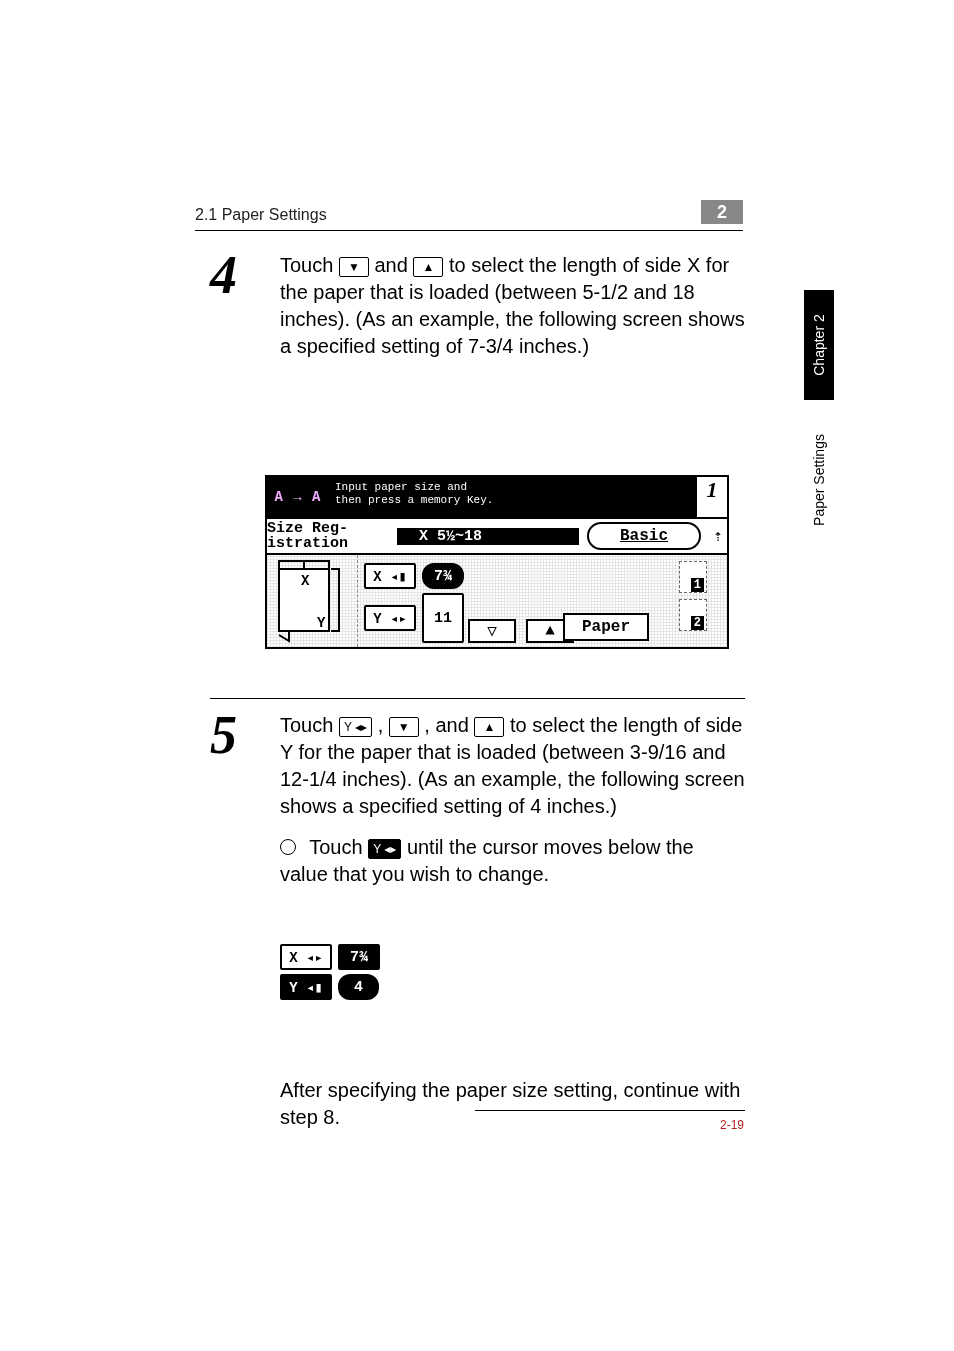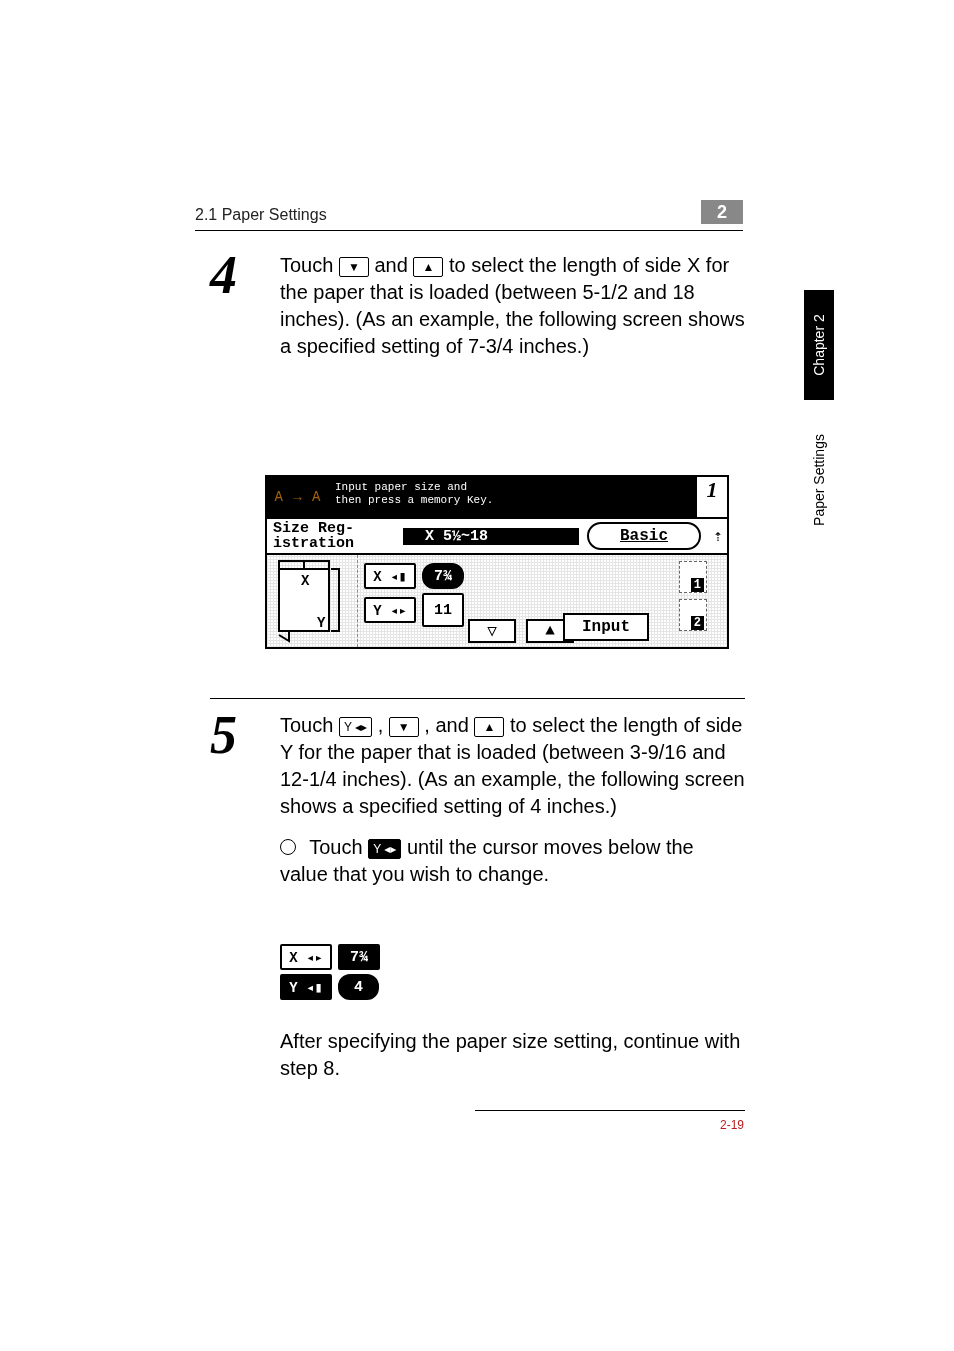--- a/index.html
+++ b/index.html
@@ -71,35 +71,35 @@
   
   .panel {
     position:absolute; left:265px; width:460px;
     border:2px solid #000; background:#fff;
     font-family:"Courier New", monospace;
   }
   .panel .toprow {
     display:flex; align-items:stretch; border-bottom:2px solid #000; height:40px;
   }
   .panel .ablock {
-    width:62px; background:#000; color:#a16207; display:flex; align-items:center; justify-content:center;
-    font-size:14px; font-weight:normal; letter-spacing:1px;
+    width:62px; background:#000; color:#f0abfc; display:flex; align-items:center; justify-content:center;
+    font-size:14px; font-weight:bold; letter-spacing:1px;
   }
   .panel .msg {
     flex:1; background:#000; color:#fff; font-size:11px; line-height:1.15; padding:4px 6px;
   }
   .panel .pg {
     width:30px; color:#000; display:flex; align-items:flex-start; justify-content:center;
     font-family:"Times New Roman", serif; font-style:italic; font-size:22px; font-weight:bold;
     border-left:2px solid #000;
   }
   .panel .row2 {
     display:flex; align-items:center; height:34px; border-bottom:2px solid #000;
   }
-  .panel .row2 .sz { width:130px; padding-left:6px; font-size:15px; font-weight:bold; line-height:1; }
+  .panel .row2 .sz { width:130px; font-size:15px; font-weight:bold; line-height:1; }
   .panel .row2 .xr { flex:1; background:#000; color:#fff; font-size:15px; font-weight:bold; display:flex; align-items:center; padding-left:22px; }
   .panel .row2 .basic {
     width:110px; margin:3px 8px; border:2px solid #000; border-radius:14px; height:24px;
     display:flex; align-items:center; justify-content:center; font-size:16px; font-weight:bold;text-decoration:underline;
   }
   .panel .row2 .scroll { width:18px; text-align:center; font-size:16px; }
   .panel .row3 {
     display:flex; height:92px; background:#fff;
     background-image:repeating-linear-gradient(0deg,#e5e5e5 0,#e5e5e5 1px,transparent 1px,transparent 3px),
                      repeating-linear-gradient(90deg,#e5e5e5 0,#e5e5e5 1px,transparent 1px,transparent 3px);
@@ -115,21 +115,21 @@
   .panel .row3 .pair .lbl {
     width:48px; height:22px; border:2px solid #000; border-radius:2px; background:#fff;
     display:flex; align-items:center; justify-content:center; font-size:14px; font-weight:bold;
   }
   .panel .row3 .pair .val {
     margin-left:6px; height:22px; border:2px solid #000; border-radius:12px; background:#000; color:#fff;
     padding:0 10px; display:flex; align-items:center; font-size:15px; font-weight:bold;
   }
   .panel .row3 .pair .valw {
     margin-left:6px; height:22px; border:2px solid #000; border-radius:2px; background:#fff;
-    padding:4px 10px; display:flex; align-items:center; font-size:15px; font-weight:bold;
+    padding:12px 10px; display:flex; align-items:center; font-size:15px; font-weight:bold;
   }
   .panel .row3 .slots {
     width:60px; padding:6px 4px; display:flex; flex-direction:column; gap:6px; align-items:center;
   }
   .panel .row3 .slot {
     width:26px; height:30px; border:1px dashed #666; background:#fff; position:relative;
   }
   .panel .row3 .slot .n {
     position:absolute; right:2px; bottom:0; background:#000; color:#fff; font-size:12px; font-weight:bold; padding:0 3px;
   }
@@ -232,21 +232,21 @@
           <div class="val">7¾</div>
         </div>
         <div class="pair">
           <div class="lbl">Y ◂▸</div>
           <div class="valw">11</div>
         </div>
         <div class="arrows">
           <div class="ab">▽</div>
           <div class="ab">▲</div>
         </div>
-        <div class="enter">Input</div>
+        <div class="enter">Paper</div>
       </div>
       <div class="slots">
         <div class="slot">
             <span class="n">1</span>
           </div>
         <div class="slot">
             <span class="n">2</span>
           </div>
       </div>
     </div>
@@ -277,20 +277,20 @@
     <div class="pair">
       <div class="lbl">X ◂▸</div>
       <div class="val">7¾</div>
     </div>
     <div class="pair">
       <div class="lbl dark">Y ◂▮</div>
       <div class="valr">4</div>
     </div>
   </div>
 
-  <div class="step" style="top:1028px;">
+  <div class="step" style="top:1077px;">
     <div class="body" style="margin-left:70px;">After specifying the paper size setting, continue with step 8.</div>
   </div>
 
   <div class="footrule" style="top:1110px;"></div>
   <div class="pagenum" style="top:1118px;">2-19</div>
 
 </div>
 
 </body></html>

